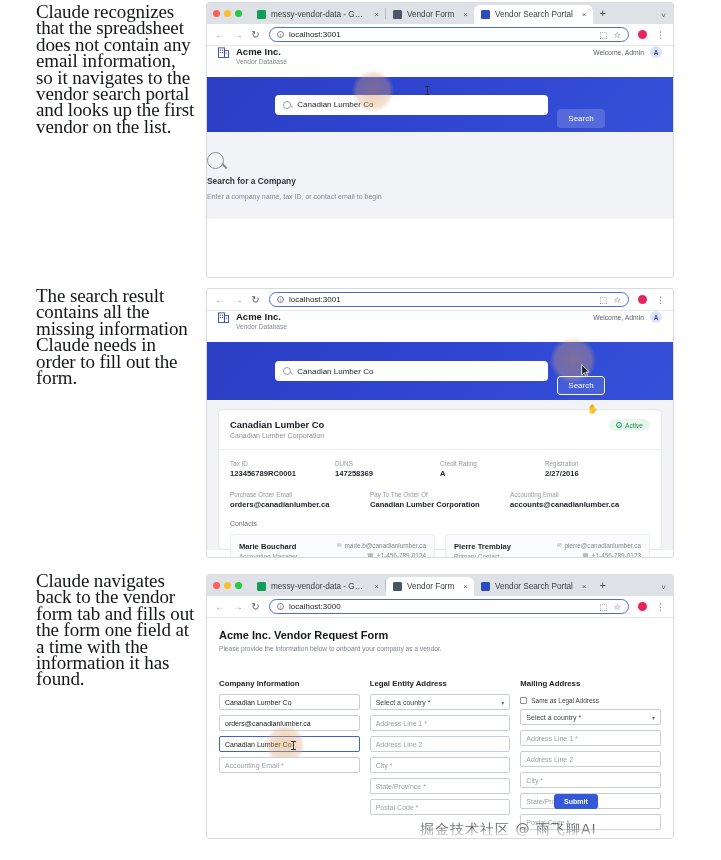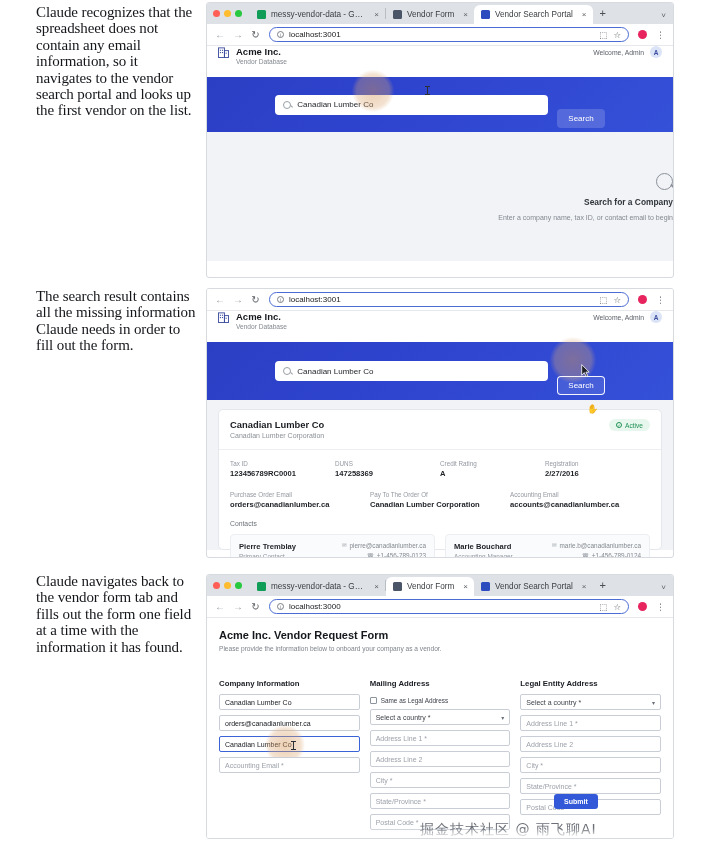--- a/index.html
+++ b/index.html
@@ -10,21 +10,21 @@
     overflow: hidden;
   }
   .page { position: relative; width: 721px; height: 860px; background:#fff; }
 
   
   .narration {
     position: absolute;
     left: 36px;
     width: 160px;
     font-family: "Liberation Serif", serif;
-    font-size: 15px;
+    font-size: 19px;
     line-height: 16.4px;
     color: #14161a;
     letter-spacing: -0.1px;
   }
   .n1 { top: 4px; }
   .n2 { top: 288px; }
   .n3 { top: 573px; }
 
   
   .panel {
@@ -190,23 +190,23 @@
   .caret-i::before, .caret-i::after {
     content:''; position:absolute; left:-2px; width:5px; height:1px; background:#2b2f36;
   }
   .caret-i::before { top:0; }
   .caret-i::after  { bottom:0; }
   .mousearrow { position:absolute; width:9px; height:13px; }
 
   
   .emptystate {
     background: #f1f3f6;
-    height: 129px;
+    height: 87px;
     display: flex; flex-direction: column;
-    align-items: flex-end; justify-content: center;
+    align-items: flex-start; justify-content: center;
     gap: 7px;
   }
   .big-mag {
     width: 17px; height: 17px; border: 1.6px solid #8b9099; border-radius: 50%;
     position: relative;
   }
   .big-mag::after {
     content:''; position:absolute; width:7px; height:1.7px; background:#8b9099;
     transform: rotate(45deg); right:-5px; bottom:1px;
   }
@@ -499,50 +499,50 @@
           <div class="fieldcol">
             <div class="f-label">Accounting Email</div>
             <div class="f-value">accounts@canadianlumber.ca</div>
           </div>
         </div>
 
         <div class="contacts-label">Contacts</div>
         <div class="contactgrid">
           <div class="contactcard">
             <div>
+              <div class="c-name">Marie Bouchard</div>
+              <div class="c-role">Accounting Manager</div>
+            </div>
+            <div class="c-right">
+              <div class="c-line">
+                  <span class="c-ico">✉</span>
+                  <span>marie.b@canadianlumber.ca</span>
+                </div>
+              <div class="c-line">
+                  <span class="c-ico">☎</span>
+                  <span>+1-456-789-0124</span>
+                </div>
+            </div>
+          </div>
+          <div class="contactcard">
+            <div>
               <div class="c-name">Pierre Tremblay</div>
               <div class="c-role">Primary Contact</div>
             </div>
             <div class="c-right">
               <div class="c-line">
                   <span class="c-ico">✉</span>
                   <span>pierre@canadianlumber.ca</span>
                 </div>
               <div class="c-line">
                   <span class="c-ico">☎</span>
                   <span>+1-456-789-0123</span>
                 </div>
             </div>
           </div>
-          <div class="contactcard">
-            <div>
-              <div class="c-name">Marie Bouchard</div>
-              <div class="c-role">Accounting Manager</div>
-            </div>
-            <div class="c-right">
-              <div class="c-line">
-                  <span class="c-ico">✉</span>
-                  <span>marie.b@canadianlumber.ca</span>
-                </div>
-              <div class="c-line">
-                  <span class="c-ico">☎</span>
-                  <span>+1-456-789-0124</span>
-                </div>
-            </div>
-          </div>
         </div>
 
         <span class="hand-cursor" style="right:62px;top:-6px;">✋</span>
       </div>
     </div>
   </div>
 
   <div class="panel p3">
 
     <div class="tabstrip">
@@ -605,20 +605,43 @@
             <span>Canadian Lumber Co</span>
             <div class="halo" style="width:40px;height:40px;left:45px;top:-12px;"></div>
             <span class="caret-i" style="left:73px;top:3.5px;"></span>
           </div>
           <div class="finput empty">
             <span>Accounting Email *</span>
           </div>
         </div>
 
         <div class="fcol">
+          <div class="fcol-h">Legal Entity Address</div>
+          <div class="finput empty select">
+            <span>Select a country *</span>
+            <span class="chev-d">▾</span>
+          </div>
+          <div class="finput empty">
+            <span>Address Line 1 *</span>
+          </div>
+          <div class="finput empty">
+            <span>Address Line 2</span>
+          </div>
+          <div class="finput empty">
+            <span>City *</span>
+          </div>
+          <div class="finput empty">
+            <span>State/Province *</span>
+          </div>
+          <div class="finput empty">
+            <span>Postal Code *</span>
+          </div>
+        </div>
+
+        <div class="fcol">
           <div class="fcol-h">Mailing Address</div>
           <div class="checkline">
             <span class="cbox"></span>
             <span class="cbox-label">Same as Legal Address</span>
           </div>
           <div class="finput empty select">
             <span>Select a country *</span>
             <span class="chev-d">▾</span>
           </div>
           <div class="finput empty">
@@ -631,43 +654,20 @@
             <span>City *</span>
           </div>
           <div class="finput empty">
             <span>State/Province *</span>
           </div>
           <div class="finput empty">
             <span>Postal Code *</span>
           </div>
         </div>
 
-        <div class="fcol">
-          <div class="fcol-h">Legal Entity Address</div>
-          <div class="finput empty select">
-            <span>Select a country *</span>
-            <span class="chev-d">▾</span>
-          </div>
-          <div class="finput empty">
-            <span>Address Line 1 *</span>
-          </div>
-          <div class="finput empty">
-            <span>Address Line 2</span>
-          </div>
-          <div class="finput empty">
-            <span>City *</span>
-          </div>
-          <div class="finput empty">
-            <span>State/Province *</span>
-          </div>
-          <div class="finput empty">
-            <span>Postal Code *</span>
-          </div>
-        </div>
-
       </div>
 
       <div class="submit-btn" style="left:347px;top:176px;">Submit</div>
       <div class="watermark" style="left:213px;top:189px;">掘金技术社区 @ 雨飞聊AI</div>
     </div>
     <div class="panel-fade"></div>
   </div>
 
 </div>
 

